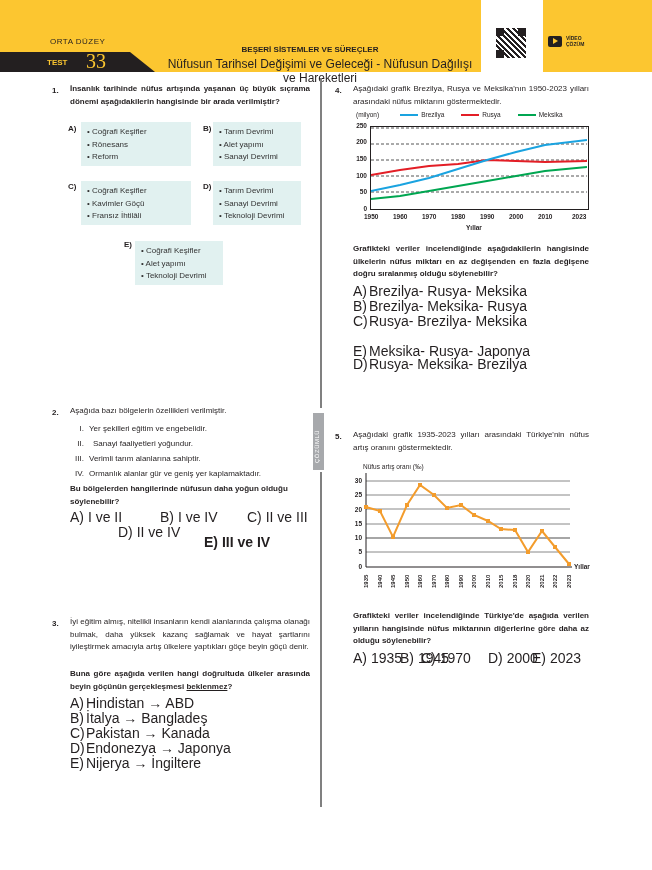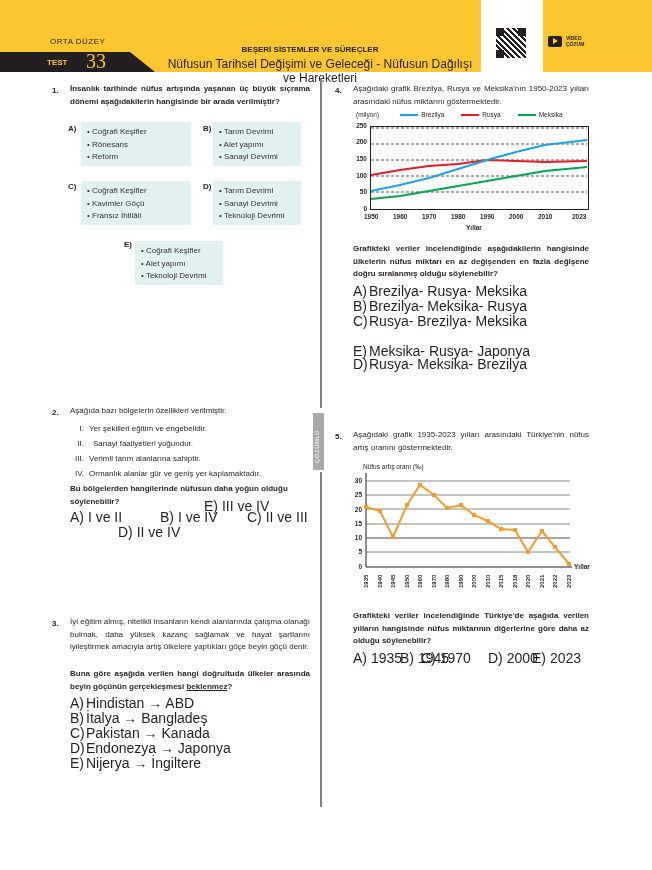--- a/index.html
+++ b/index.html
@@ -120,21 +120,21 @@
   <div><span style="display:inline-block;width:14px;text-align:right;margin-right:5px;">I.</span><span>Yer şekilleri eğitim ve engebelidir.</span></div>
   <div><span style="display:inline-block;width:14px;text-align:right;margin-right:9px;">II.</span><span>Sanayi faaliyetleri yoğundur.</span></div>
   <div><span style="display:inline-block;width:14px;text-align:right;margin-right:5px;">III.</span><span>Verimli tarım alanlarına sahiptir.</span></div>
   <div><span style="display:inline-block;width:14px;text-align:right;margin-right:5px;">IV.</span><span>Ormanlık alanlar gür ve geniş yer kaplamaktadır.</span></div>
 </div>
 <div class="q bold" style="left:70px;top:483px;width:240px;">Bu bölgelerden hangilerinde nüfusun daha yoğun olduğu söylenebilir?</div>
 <div class="choice" style="left:70px;top:510px;">A) I ve II</div>
 <div class="choice" style="left:160px;top:510px;">B) I ve IV</div>
 <div class="choice" style="left:247px;top:510px;">C) II ve III</div>
 <div class="choice" style="left:118px;top:525px;">D) II ve IV</div>
-<div class="choice" style="left:204px;top:499px;">E) III ve IV</div>
+<div class="choice" style="left:204px;top:535px;font-weight:bold;">E) III ve IV</div>
 
 <div class="qnum" style="left:52px;top:619px;">3.</div>
 <div class="q" style="left:70px;top:616px;width:240px;text-align:justify;">İyi eğitim almış, nitelikli insanların kendi alanlarında çalışma olanağı bulmak, daha yüksek kazanç sağlamak ve hayat şartlarını iyileştirmek amacıyla artış ülkelere yaptıkları göçe beyin göçü denir.</div>
 <div class="q bold" style="left:70px;top:668px;width:240px;text-align:justify;"><span>Buna göre aşağıda verilen hangi doğrultuda ülkeler arasında beyin göçünün gerçekleşmesi </span><span class="u">beklenmez</span><span>?</span></div>
 <div class="choice" style="left:70px;top:696px;"><span class="l">A)</span><span>Hindistan → ABD</span></div>
 <div class="choice" style="left:70px;top:711px;"><span class="l">B)</span><span>İtalya → Bangladeş</span></div>
 <div class="choice" style="left:70px;top:726px;"><span class="l">C)</span><span>Pakistan → Kanada</span></div>
 <div class="choice" style="left:70px;top:741px;"><span class="l">D)</span><span>Endonezya → Japonya</span></div>
 <div class="choice" style="left:70px;top:756px;"><span class="l">E)</span><span>Nijerya → İngiltere</span></div>
 

